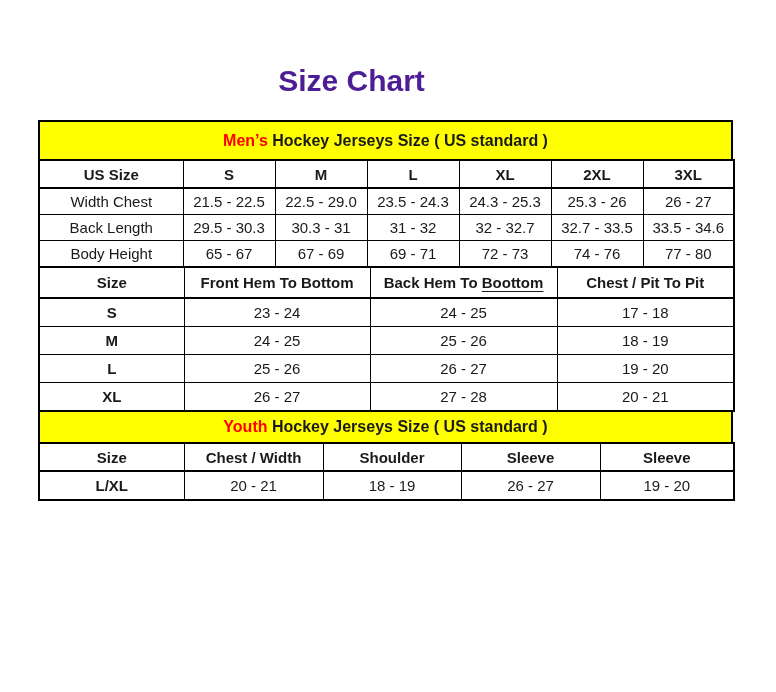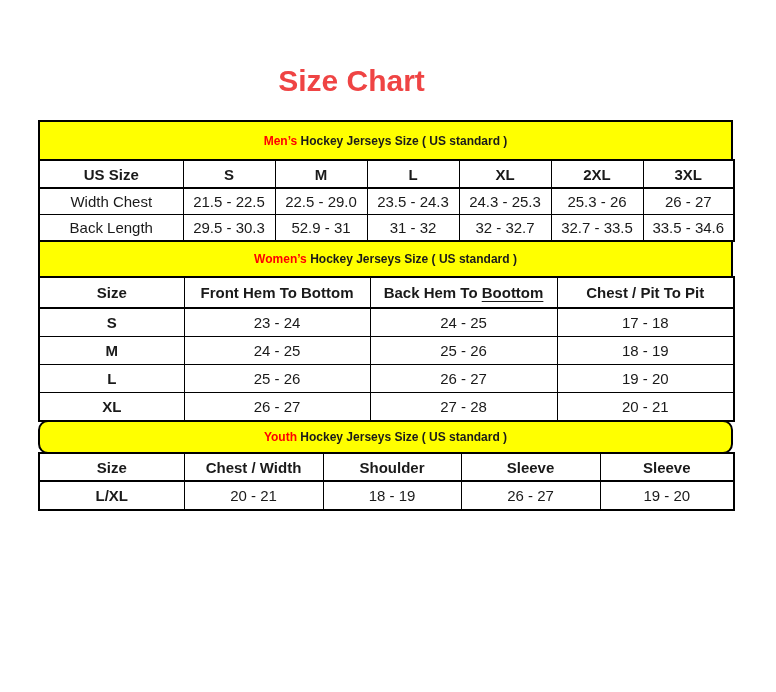--- a/index.html
+++ b/index.html
@@ -4,31 +4,31 @@
 <style>
   html,body{margin:0;padding:0;background:#ffffff;}
   body{
     width:776px;height:692px;
     font-family:"Liberation Sans",sans-serif;
     color:#1a1a1a;
   }
   .page{position:relative;width:776px;height:692px;overflow:hidden;background:#ffffff;}
   .page-title{
     position:absolute;top:64px;left:0;width:703px;
-    text-align:center;font-size:30px;font-weight:700;color:#ef4444;
+    text-align:center;font-size:30px;font-weight:700;color:#4c1d95;
   }
   .chart{position:absolute;left:38px;top:120px;width:695px;}
   .banner{
     background:#ffff00;border:2px solid #000;
-    text-align:center;font-weight:700;font-size:12px;line-height:20px;
+    text-align:center;font-weight:700;font-size:16px;line-height:20px;
     padding:9px 0 8px;
   }
   .banner .hl{color:#ff0000;}
   .banner.b-womens{padding:7px 0;}
-  .banner.b-youth{padding:5px 0;border-radius:10px;}
+  .banner.b-youth{padding:5px 0;}
   table{
     border-collapse:collapse;table-layout:fixed;width:695px;
     border:2px solid #000;margin-top:-2px;
   }
   .banner + table{margin-top:-2px;}
   .banner{margin-top:-2px;}
   .chart > .banner:first-child{margin-top:0;}
   td{
     border:1px solid #000;text-align:center;vertical-align:middle;
     font-size:15px;padding:0;height:25px;
@@ -82,30 +82,38 @@
           <td>21.5 - 22.5</td>
           <td>22.5 - 29.0</td>
           <td>23.5 - 24.3</td>
           <td>24.3 - 25.3</td>
           <td>25.3 - 26</td>
           <td>26 - 27</td>
         </tr>
         <tr>
           <td>Back Length</td>
           <td>29.5 - 30.3</td>
-          <td>52.9 - 31</td>
+          <td>30.3 - 31</td>
           <td>31 - 32</td>
           <td>32 - 32.7</td>
           <td>32.7 - 33.5</td>
           <td>33.5 - 34.6</td>
         </tr>
+        <tr>
+          <td>Body Height</td>
+          <td>65 - 67</td>
+          <td>67 - 69</td>
+          <td>69 - 71</td>
+          <td>72 - 73</td>
+          <td>74 - 76</td>
+          <td>77 - 80</td>
+        </tr>
       </tbody>
     </table>
 
-    <div class="banner b-womens"><span class="hl">Women’s</span><span> Hockey Jerseys Size ( US standard )</span></div>
 
     <table class="t-womens">
       <colgroup>
         <col style="width:145px">
           <col style="width:186px">
           <col style="width:187px">
           <col style="width:177px">
       </colgroup>
       <tbody>
         <tr class="hdr">

